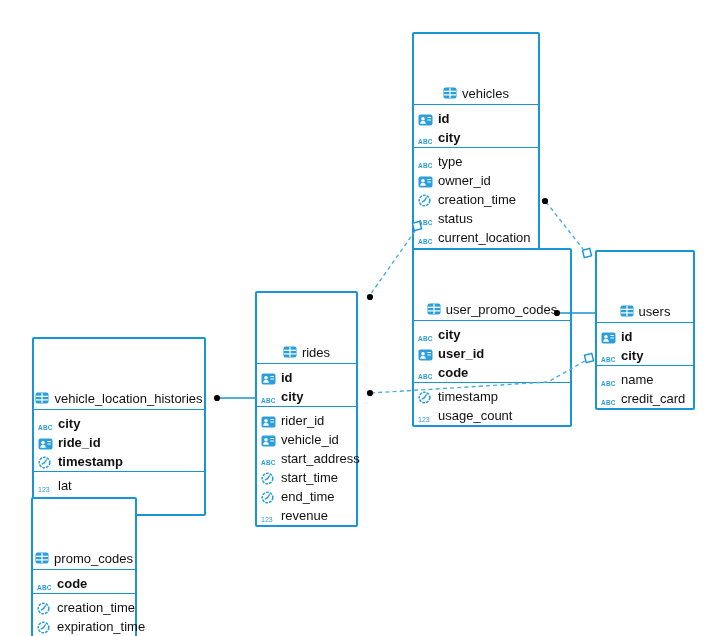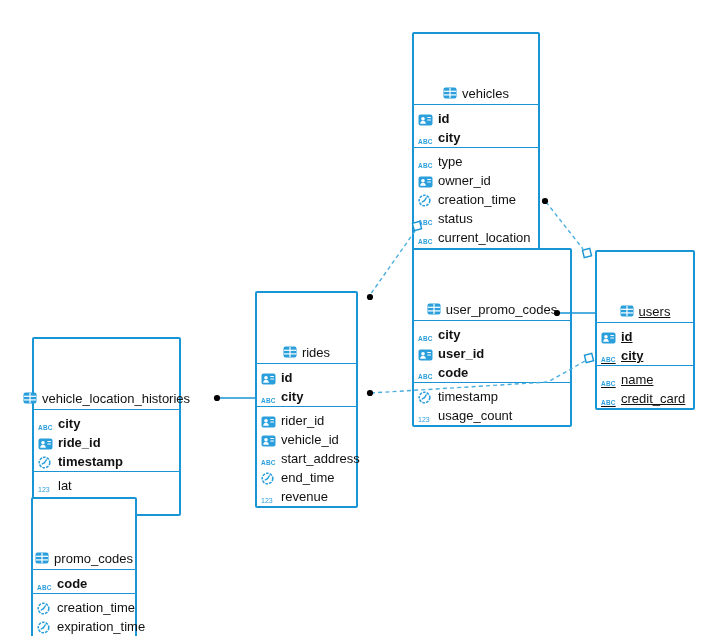--- a/index.html
+++ b/index.html
@@ -182,21 +182,21 @@
           <span>timestamp</span>
         </div>
         <div class="t-row">
           <span class="f-icon">
             <span class="num-glyph">123</span>
           </span>
           <span>usage_count</span>
         </div>
       </div>
     </div>
-    <div class="table-card" style="left: 595px; top: 250px; width: 100px; text-decoration: underline;">
+    <div class="table-card" style="left: 595px; top: 250px; width: 100px;">
       <div class="t-header">
         <span class="f-icon" style="flex: 0 0 14px; width: 14px;">
           <svg width="14" height="12" viewBox="0 0 14 12">
             <rect x="0.5" y="0.5" width="13" height="11" rx="2" fill="#2b9fdc"></rect>
             <line x1="1" y1="4.3" x2="13" y2="4.3" stroke="#fff" stroke-width="1.2"></line>
             <line x1="7" y1="1" x2="7" y2="11" stroke="#fff" stroke-width="1.2"></line>
             <line x1="1" y1="7.9" x2="13" y2="7.9" stroke="#fff" stroke-width="1.2"></line>
           </svg>
         </span>
         <span>users</span>
@@ -302,31 +302,41 @@
           <span>start_address</span>
         </div>
         <div class="t-row">
           <span class="f-icon">
             <svg width="13" height="13" viewBox="0 0 13 13">
               <circle cx="6.5" cy="6.5" r="5.3" fill="none" stroke="#2b9fdc" stroke-width="1.6" stroke-dasharray="2.7 1.1"></circle>
               <line x1="6.5" y1="6.7" x2="8.3" y2="3.9" stroke="#2b9fdc" stroke-width="1.4" stroke-linecap="round"></line>
               <line x1="6.5" y1="6.7" x2="4.3" y2="7.9" stroke="#2b9fdc" stroke-width="1.4" stroke-linecap="round"></line>
             </svg>
           </span>
+          <span>start_time</span>
+        </div>
+        <div class="t-row">
+          <span class="f-icon">
+            <svg width="13" height="13" viewBox="0 0 13 13">
+              <circle cx="6.5" cy="6.5" r="5.3" fill="none" stroke="#2b9fdc" stroke-width="1.6" stroke-dasharray="2.7 1.1"></circle>
+              <line x1="6.5" y1="6.7" x2="8.3" y2="3.9" stroke="#2b9fdc" stroke-width="1.4" stroke-linecap="round"></line>
+              <line x1="6.5" y1="6.7" x2="4.3" y2="7.9" stroke="#2b9fdc" stroke-width="1.4" stroke-linecap="round"></line>
+            </svg>
+          </span>
           <span>end_time</span>
         </div>
         <div class="t-row">
           <span class="f-icon">
             <span class="num-glyph">123</span>
           </span>
           <span>revenue</span>
         </div>
       </div>
     </div>
-    <div class="table-card" style="left: 32px; top: 337px; width: 149px;">
+    <div class="table-card" style="left: 32px; top: 337px; width: 174px;">
       <div class="t-header">
         <span class="f-icon" style="flex: 0 0 14px; width: 14px;">
           <svg width="14" height="12" viewBox="0 0 14 12">
             <rect x="0.5" y="0.5" width="13" height="11" rx="2" fill="#2b9fdc"></rect>
             <line x1="1" y1="4.3" x2="13" y2="4.3" stroke="#fff" stroke-width="1.2"></line>
             <line x1="7" y1="1" x2="7" y2="11" stroke="#fff" stroke-width="1.2"></line>
             <line x1="1" y1="7.9" x2="13" y2="7.9" stroke="#fff" stroke-width="1.2"></line>
           </svg>
         </span>
         <span>vehicle_location_histories</span>

